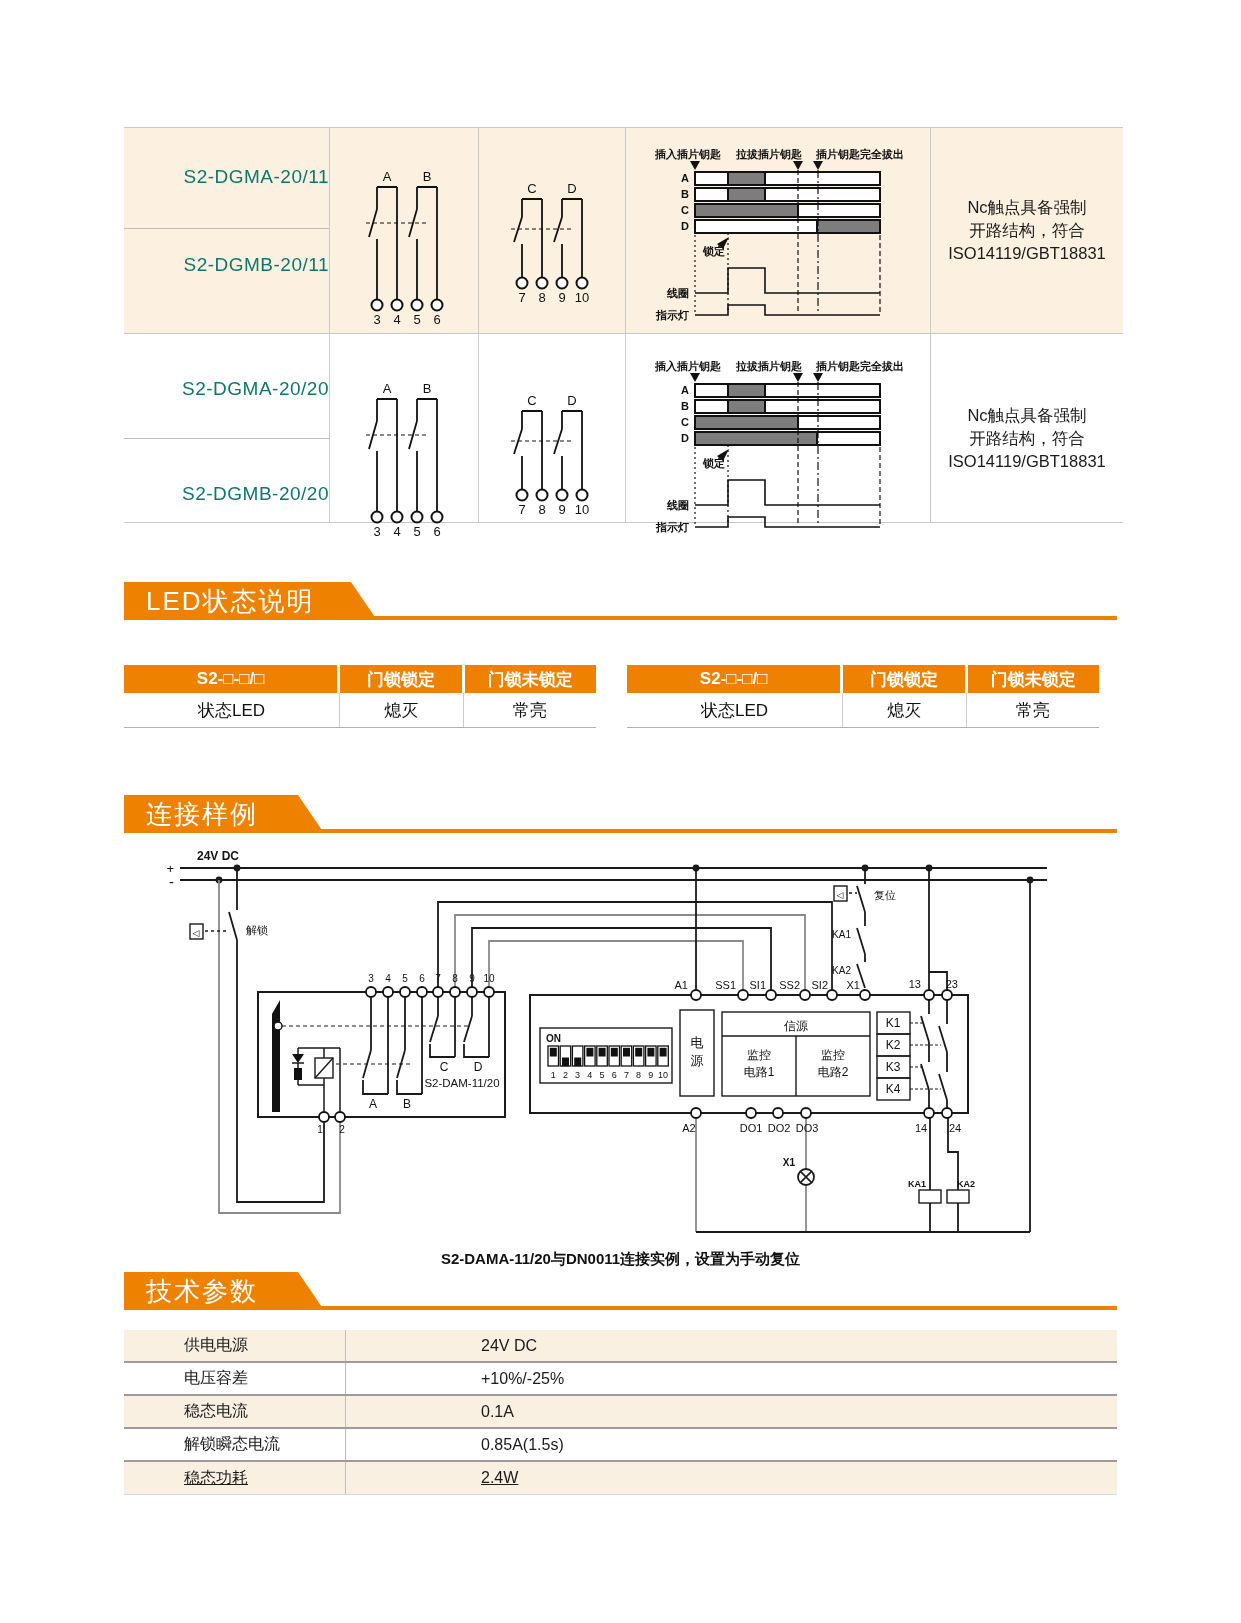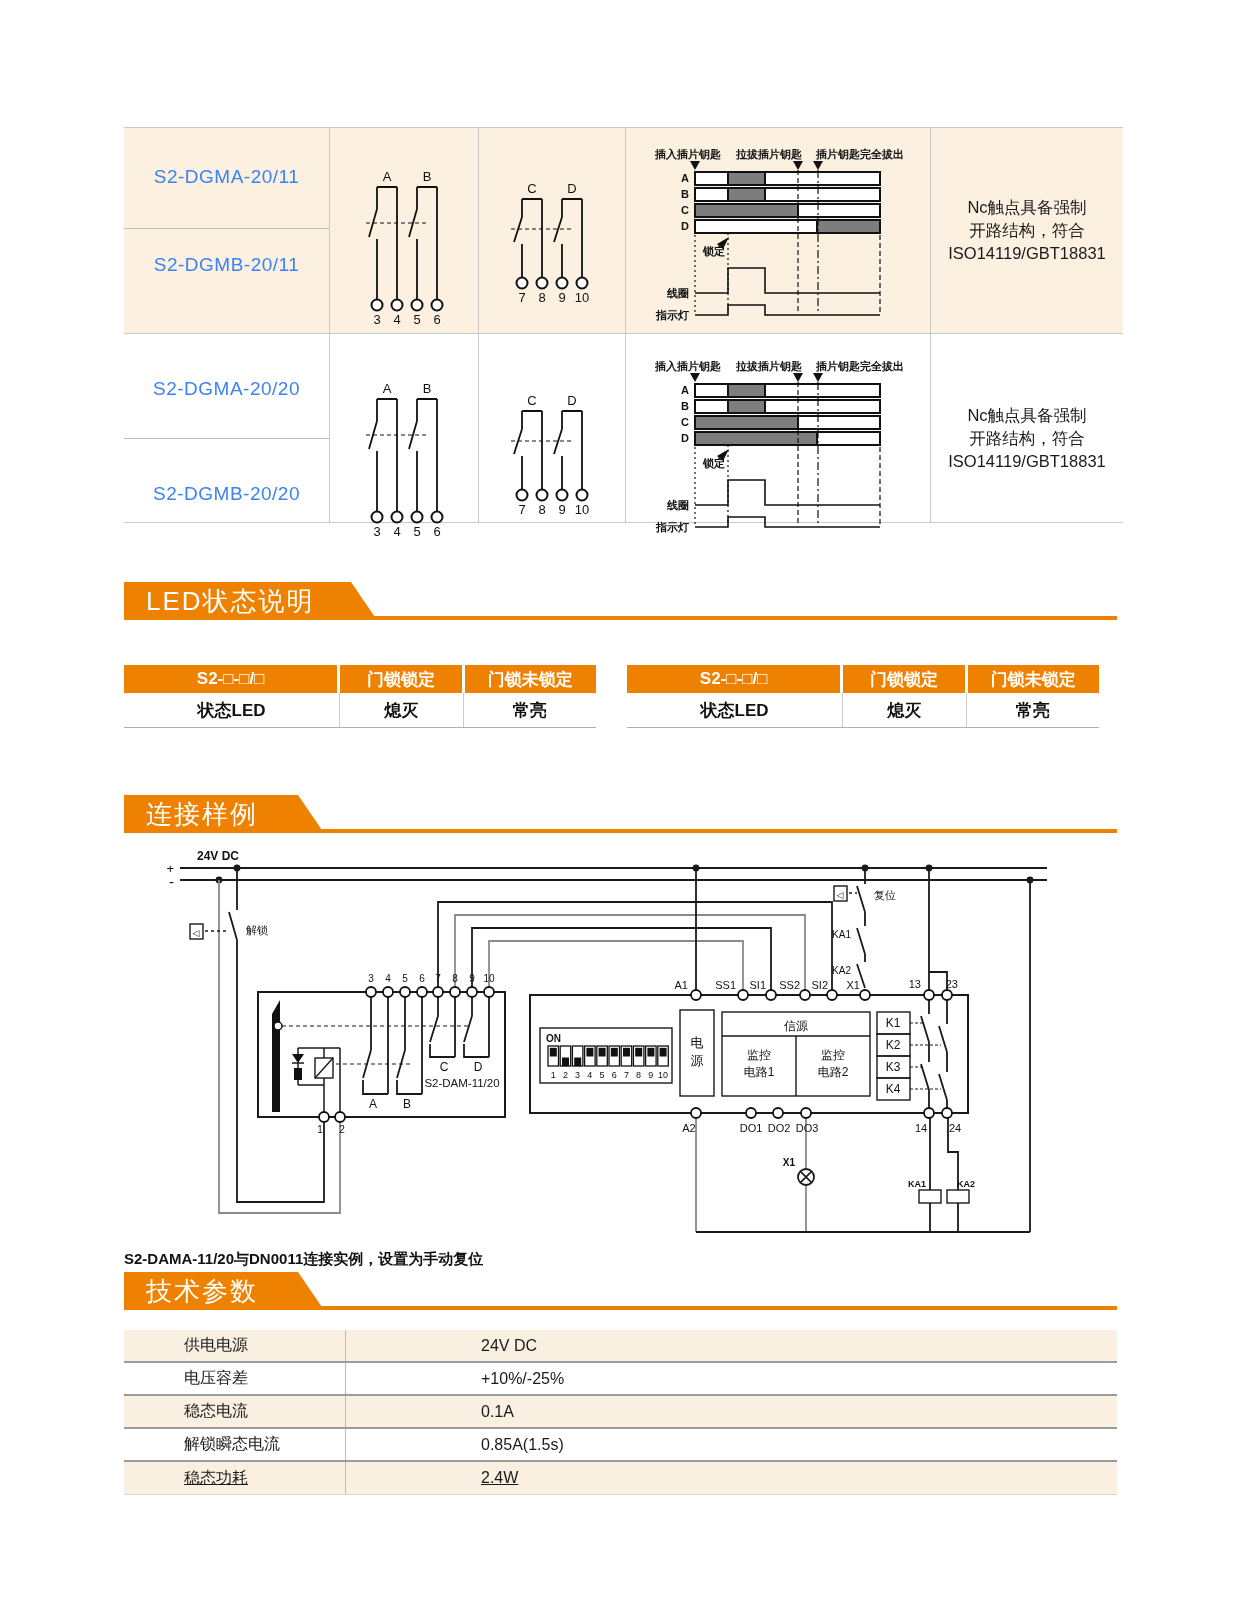--- a/index.html
+++ b/index.html
@@ -2,41 +2,41 @@
 <html><head>
 <meta charset="utf-8">
 <style>
   html,body{margin:0;padding:0;background:#fff;}
   #page{position:relative;width:1241px;height:1623px;background:#fff;overflow:hidden;
         font-family:"Liberation Sans","DejaVu Sans",sans-serif;color:#1a1a1a;}
   .abs{position:absolute;}
   .hline{position:absolute;height:1px;background:#c9c9c9;}
   .vline{position:absolute;width:1px;background:#c9c9c9;}
   .cream-bg{position:absolute;background:#fcf1e0;}
-  .model-label{position:absolute;width:205px;text-align:center;font-size:19px;color:#3b82f6;letter-spacing:.5px;}
+  .model-label{position:absolute;width:205px;text-align:right;font-size:19px;color:#0f766e;letter-spacing:.5px;}
   .note-text{position:absolute;left:932px;width:190px;text-align:center;font-size:16.5px;line-height:23px;color:#1a1a1a;}
   .banner{position:absolute;height:38px;background:#ee8200;color:#fff;font-weight:normal;font-size:26px;
           line-height:38px;padding-left:22px;box-sizing:border-box;letter-spacing:2px;
           clip-path:polygon(0 0,calc(100% - 26px) 0,100% 100%,0 100%);}
   .banner-line{position:absolute;height:4px;background:#ee8200;}
   .led-table{position:absolute;width:472px;}
   .led-head{display:flex;gap:3px;height:28px;}
   .led-head>div{background:#ee8200;color:#fff;font-size:17px;font-weight:bold;display:flex;align-items:center;justify-content:center;}
   .led-body{display:flex;height:34px;border-bottom:1px solid #b0b0b0;}
-  .led-body>div{display:flex;align-items:center;justify-content:center;font-size:17px;color:#111;font-weight:bold;}
+  .led-body>div{display:flex;align-items:center;justify-content:center;font-size:17px;color:#111;}
   .c1{width:216px;} .c2{width:123px;} .c3{width:133px;}
   .led-body .c2,.led-body .c3{border-left:1px solid #ccc;}
   .tech{position:absolute;left:124px;top:1330px;width:993px;}
   .tech-head{height:38px;background:#ee8200;color:#fff;font-size:19px;font-weight:bold;line-height:38px;padding-left:60px;box-sizing:border-box;letter-spacing:1px;}
   .trow{display:flex;height:33px;box-sizing:border-box;border-bottom:2px solid #9b9b9b;}
   .trow:last-child{border-bottom:1px solid #d8d8d8;text-decoration:underline;}
   .trow.cream{background:#faf0e2;}
   .tlabel{width:221px;box-sizing:border-box;padding-left:60px;display:flex;align-items:center;font-size:16px;}
   .tvalue{flex:1;box-sizing:border-box;border-left:1px solid #bdbdbd;padding-left:135px;display:flex;align-items:center;font-size:16px;}
-  .caption{position:absolute;left:124px;top:1250px;width:993px;text-align:left;font-size:15px;font-weight:bold;color:#111;}
+  .caption{position:absolute;left:124px;top:1250px;width:993px;text-align:center;font-size:15px;font-weight:bold;color:#111;}
   svg text{font-family:"Liberation Sans","DejaVu Sans",sans-serif;}
   .seg{fill:#7d7d7d;stroke:#111;stroke-width:2;}
 </style>
 </head>
 <body>
 
 <div id="page">
 
   <div class="cream-bg" style="left:124px;top:127px;width:999px;height:206px"></div>
   <div class="hline" style="left:124px;top:127px;width:999px"></div>

